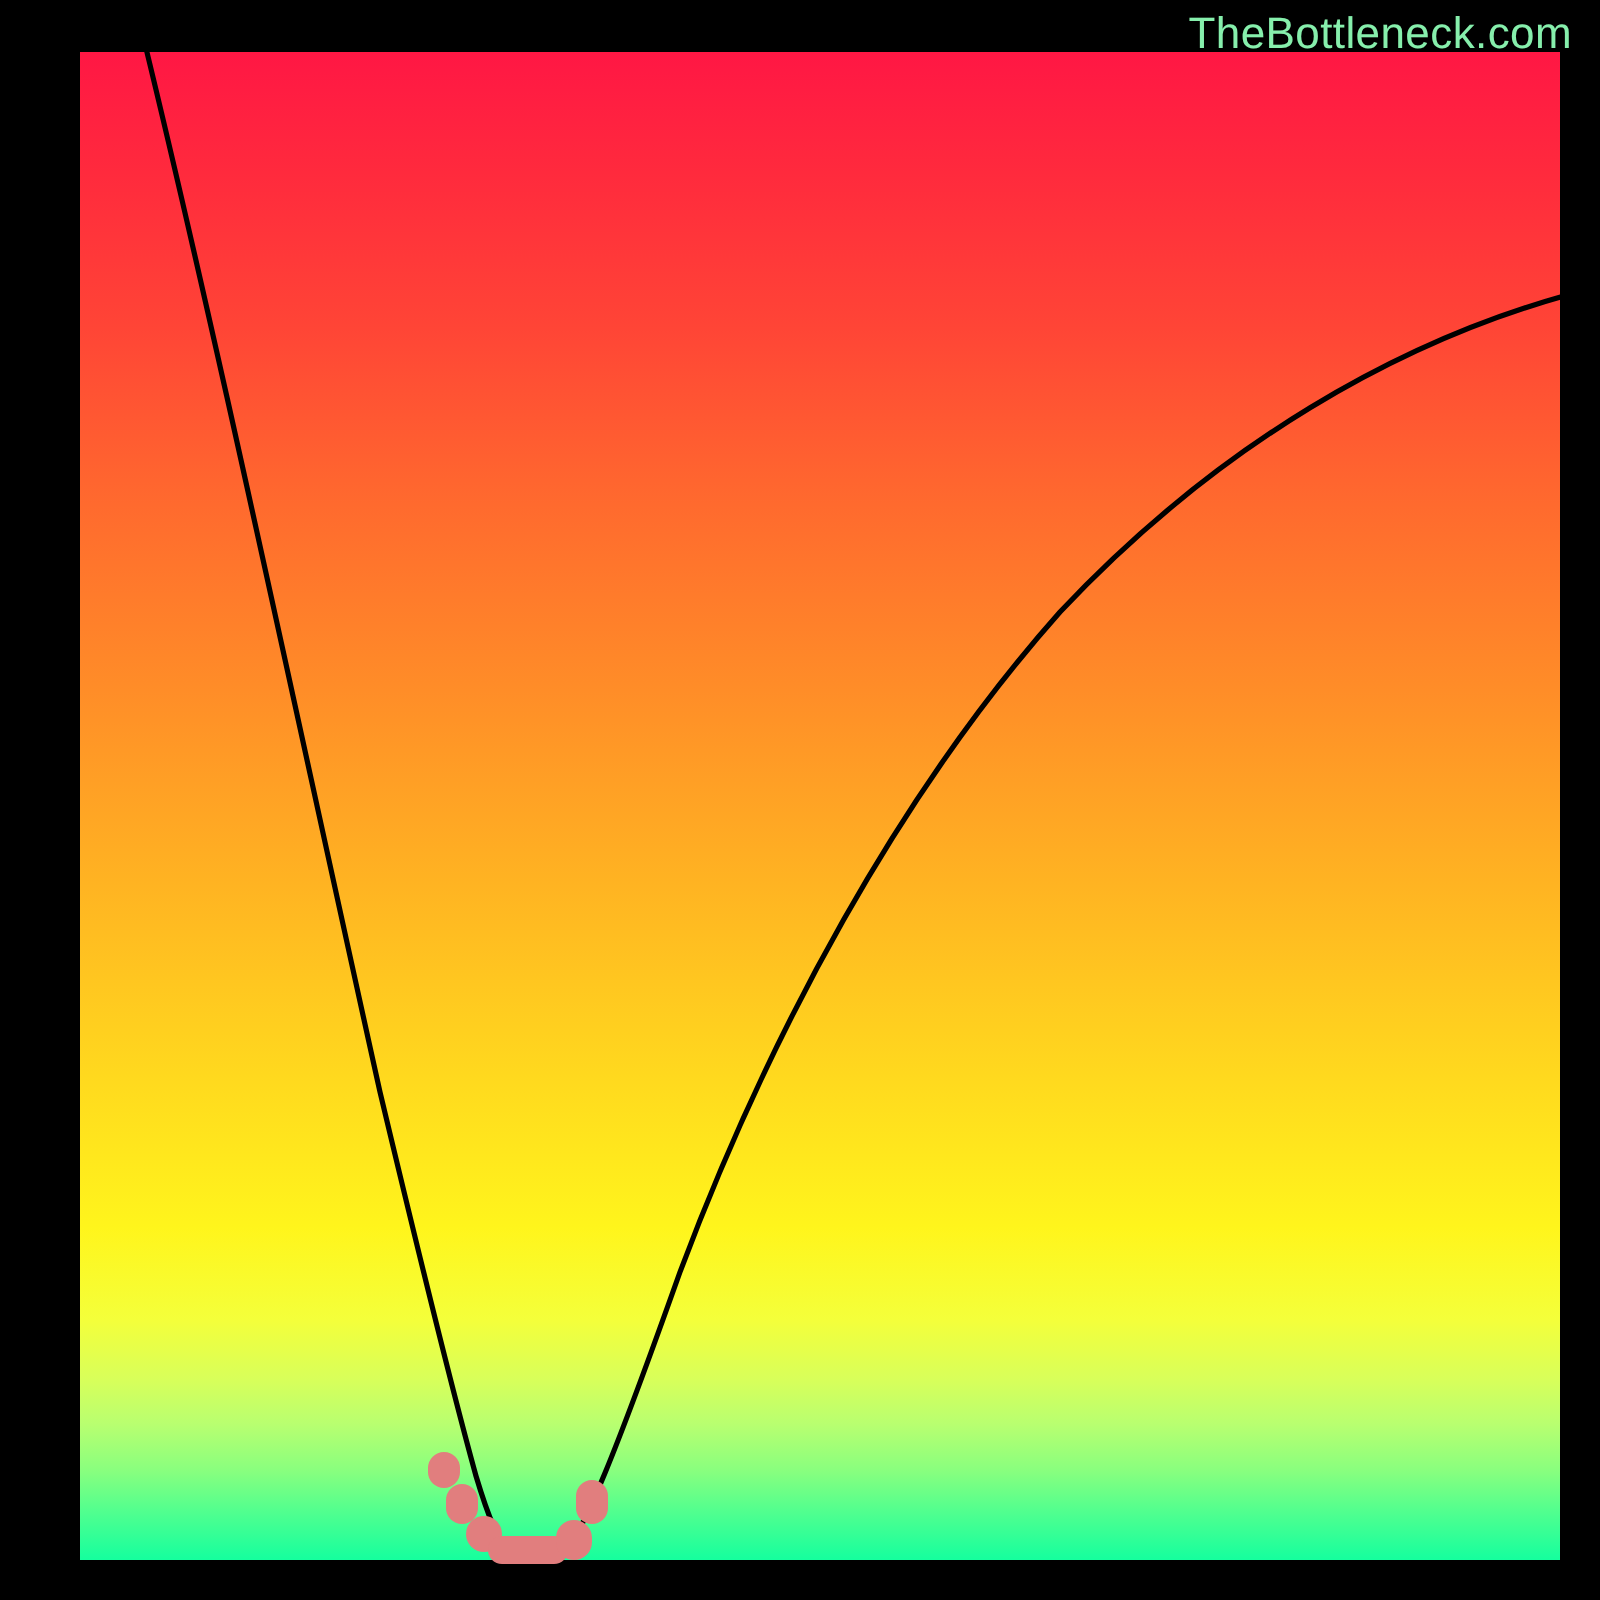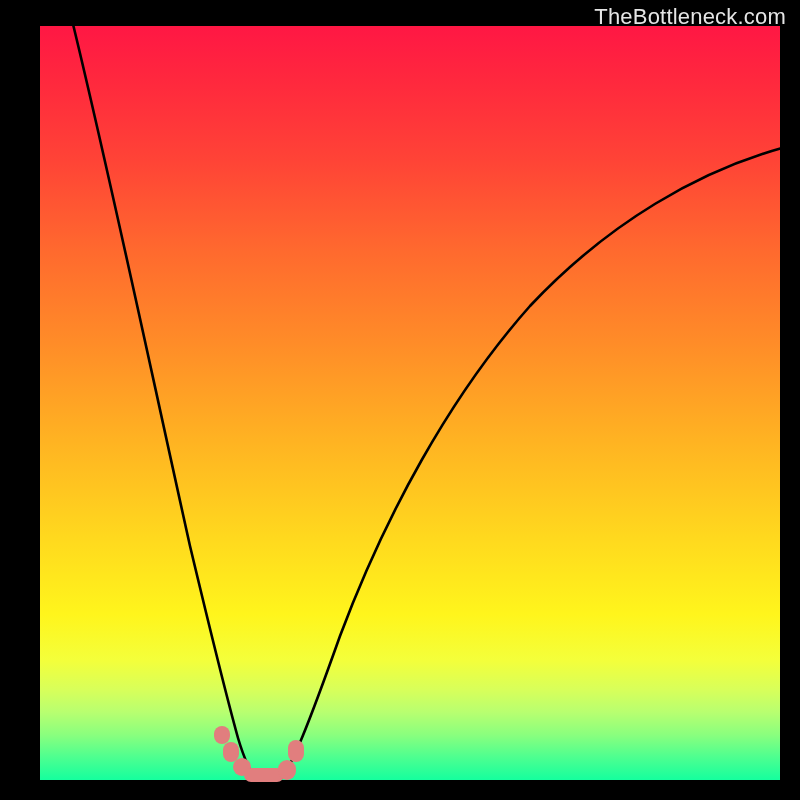--- a/index.html
+++ b/index.html
@@ -39,21 +39,21 @@
       #b8ff70 91%,
       #8aff7e 94%,
       #4dff90 97%,
       #15ff9e 100%
     );
   }
   .watermark {
     position: absolute;
     top: 4px;
     right: 14px;
-    color: #e5e5e5;
+    color: #86efac;
     font-size: 22px;
     letter-spacing: 0.2px;
     user-select: none;
     text-align: center;
   }
   svg.curves {
     position: absolute;
     left: 0;
     top: 0;
     width: 740px;

